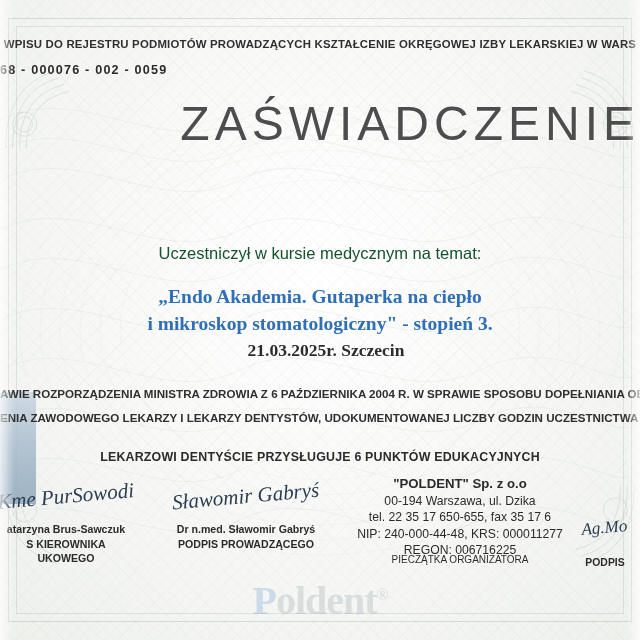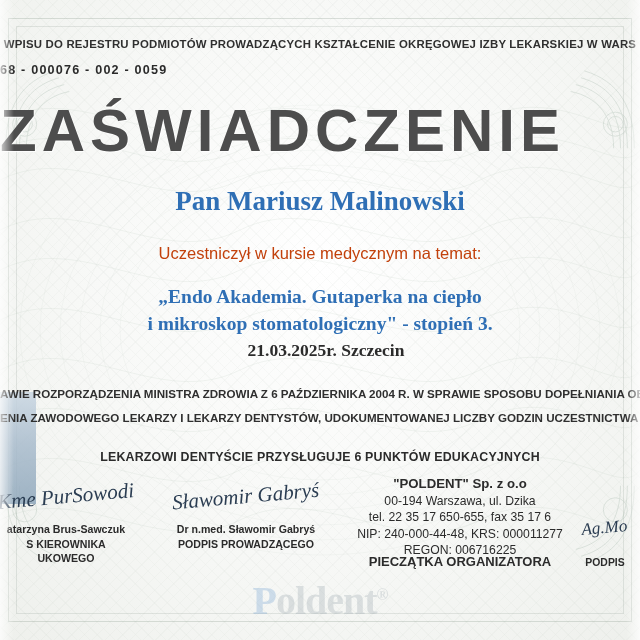--- a/index.html
+++ b/index.html
@@ -85,42 +85,42 @@
     top: 63px; left: 0; right: 0;
     text-align: left;
     font-size: 12.6px;
     font-weight: 700;
     letter-spacing: 1.2px;
     color: #2b2b2b;
   }
   .title-main {
     position: absolute;
     top: 96px; left: 0; right: 0;
-    text-align: left;
-    font-size: 60px;
-    font-weight: 700;
+    text-align: right;
+    font-size: 48px;
+    font-weight: 400;
     letter-spacing: 5px;
     color: #4d4d4d;
     text-shadow: 1px 1px 0 rgba(255,255,255,.8);
   }
   .recipient {
     position: absolute;
     top: 186px; left: 0; right: 0;
     text-align: center;
     font-family: "Liberation Serif", serif;
     font-size: 27px;
     font-weight: 700;
     color: #2f6fb5;
   }
   .subline {
     position: absolute;
     top: 244px; left: 0; right: 0;
     text-align: center;
     font-size: 16.5px;
-    color: #c2410c;
+    color: #14532d;
   }
   .course {
     position: absolute;
     top: 283px; left: 0; right: 0;
     text-align: center;
     font-family: "Liberation Serif", serif;
     color: #2f6fb5;
     font-weight: 700;
     font-size: 19.5px;
     line-height: 27px;
@@ -191,22 +191,22 @@
   }
   .org .org-name {
     font-weight: 700;
     font-size: 13.2px;
   }
   .org-caption {
     position: absolute;
     left: 352px; top: 554px;
     width: 216px;
     text-align: center;
-    font-size: 13px;
-    font-weight: 700;
+    font-size: 10px;
+    font-weight: 400;
     color: #2b2b2b;
   }
   .sig-right {
     position: absolute;
     right: -6px; top: 518px;
     width: 82px;
     text-align: center;
   }
   .sig-right .sig-script { font-size: 17px; }
   .sig-right .sig-caption { font-size: 10.4px; }
@@ -313,21 +313,20 @@
   <div class="photo-patch"></div>
 
   <div class="content">
 
     <div class="line-top">WPISU DO REJESTRU PODMIOTÓW PROWADZĄCYCH KSZTAŁCENIE OKRĘGOWEJ IZBY LEKARSKIEJ W WARS</div>
 
     <div class="line-number">68 - 000076 - 002 - 0059</div>
 
     <div class="title-main">ZAŚWIADCZENIE</div>
 
-    <div class="recipient">Pan Mariusz Malinowski</div>
 
     <div class="subline">Uczestniczył w kursie medycznym na temat:</div>
 
     <div class="course">
       <div>„Endo Akademia. Gutaperka na ciepło</div>
       <div>i mikroskop stomatologiczny" - stopień 3.</div>
       <div class="l3">21.03.2025r. Szczecin</div>
     </div>
 
     <div class="legal">

